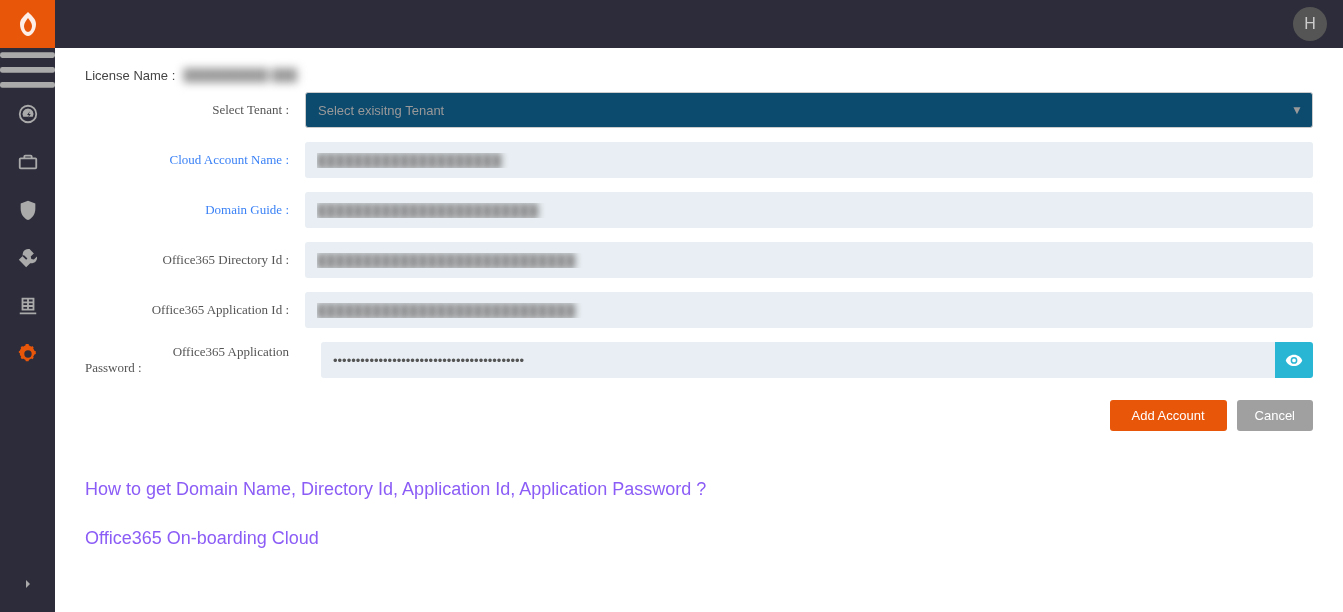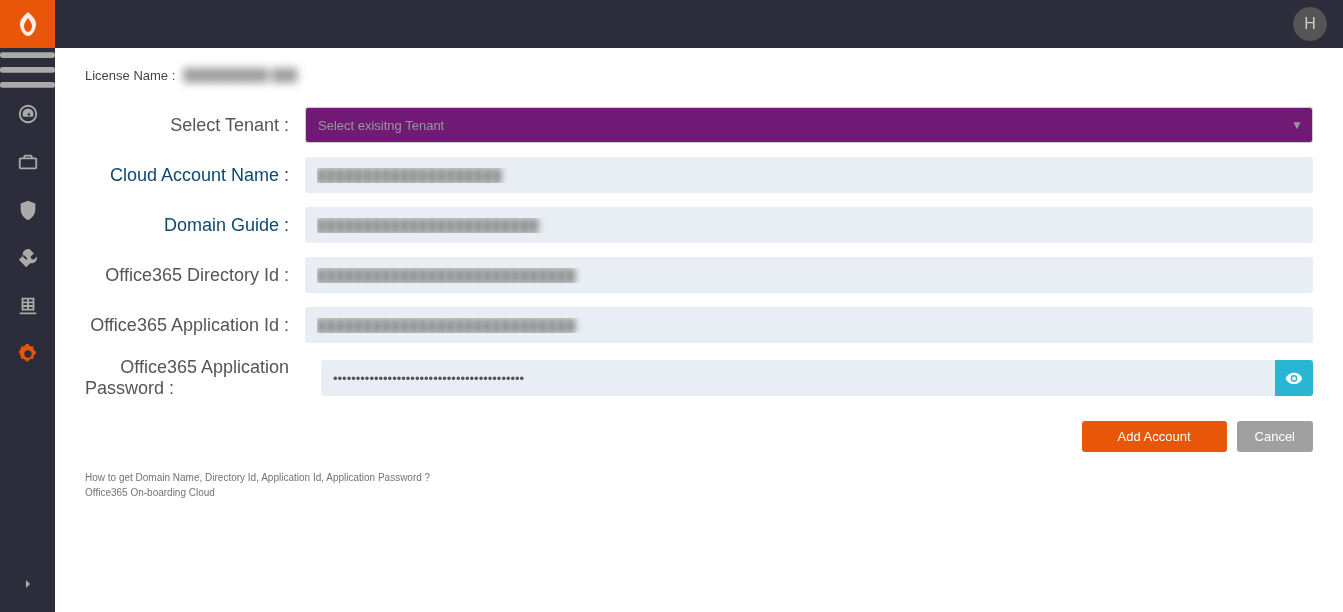--- a/index.html
+++ b/index.html
@@ -90,46 +90,47 @@
       display: flex;
       flex-direction: column;
       margin-top: 48px;
       background: #fff;
       overflow-y: auto;
       padding: 20px 30px 20px 30px;
     }
 
     .license-name-row {
       display: flex;
-      margin-bottom: 24px;
+      margin-bottom: 9px;
       font-size: 13px;
       color: #444;
       font-weight: 500;
     }
     .license-name-value {
       margin-left: 8px;
       color: #999;
       font-size: 12px;
       filter: blur(4px);
     }
 
     .form-row {
       display: flex;
       align-items: center;
       margin-bottom: 14px;
     }
     .form-label {
       width: 220px;
       text-align: right;
       padding-right: 16px;
-      font-size: 18px;
+      font-size: 13px;
       color: #555;
       flex-shrink: 0;
-    }
-    .form-label.blue { color: #0c4a6e; }
+      font-family: Liberation Serif, serif;
+    }
+    .form-label.blue { color: #3b82f6; }
 
     .form-input {
       flex: 1;
       height: 36px;
       background: #e8eef3;
       border: none;
       border-radius: 3px;
       padding: 0 12px;
       font-size: 13px;
       color: #555;
@@ -140,21 +141,21 @@
       text-shadow: 0 0 6px #888;
     }
 
     .select-wrapper {
       flex: 1;
       position: relative;
     }
     .form-select {
       width: 100%;
       height: 36px;
-      background: #701a75;
+      background: #0c4a6e;
       border: 1px solid #ccc;
       border-radius: 3px;
       padding: 0 12px;
       font-size: 13px;
       color: #999;
       outline: none;
       appearance: none;
       cursor: pointer;
     }
     .select-arrow {
@@ -209,21 +210,21 @@
       justify-content: flex-end;
       gap: 10px;
       margin-top: 8px;
       margin-bottom: 16px;
     }
     .btn-add {
       background: #e8560a;
       color: #fff;
       border: none;
       border-radius: 3px;
-      padding: 8px 36px;
+      padding: 8px 22px;
       font-size: 13px;
       cursor: pointer;
       font-weight: 500;
     }
     .btn-cancel {
       background: #a0a0a0;
       color: #fff;
       border: none;
       border-radius: 3px;
       padding: 8px 18px;
@@ -231,25 +232,26 @@
       cursor: pointer;
       font-weight: 500;
       text-align: center;
     }
 
     .links-section {
       margin-top: 4px;
     }
     .help-link {
       display: block;
-      color: #737373;
-      font-size: 10px;
+      color: #8b5cf6;
+      font-size: 18px;
       text-decoration: none;
       margin-bottom: 4px;
       cursor: pointer;
+      margin-top: 28px;
     }
 
     .blurred-text {
       filter: blur(4px);
       user-select: none;
     }
   </style>
 </head>
 <body>
 

